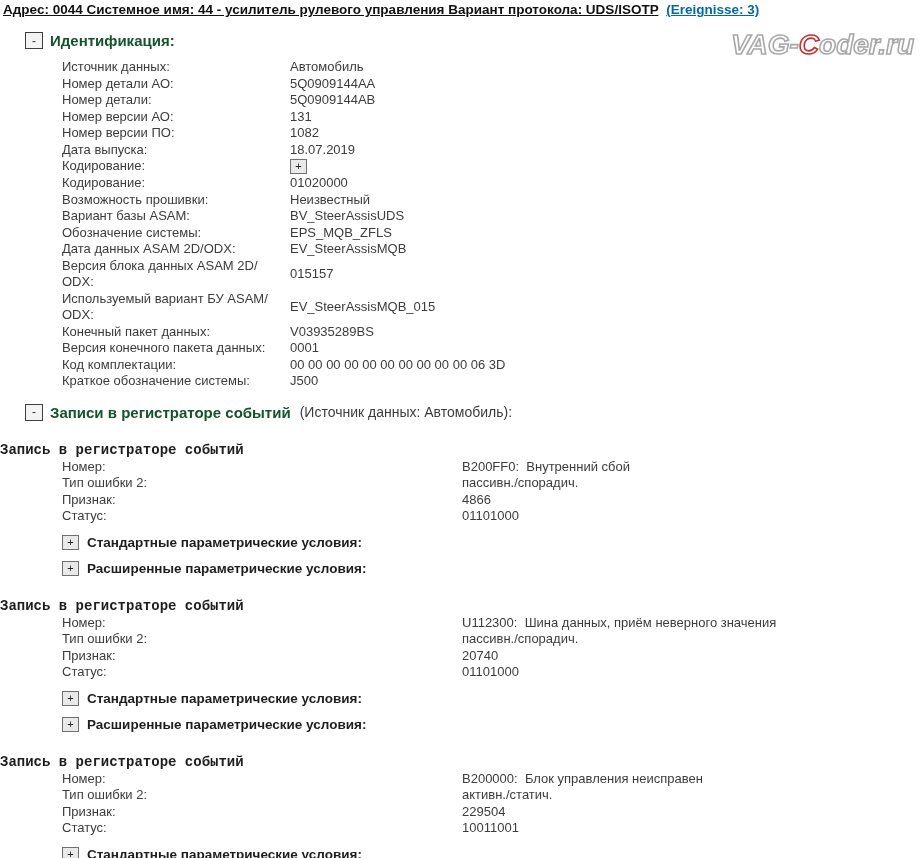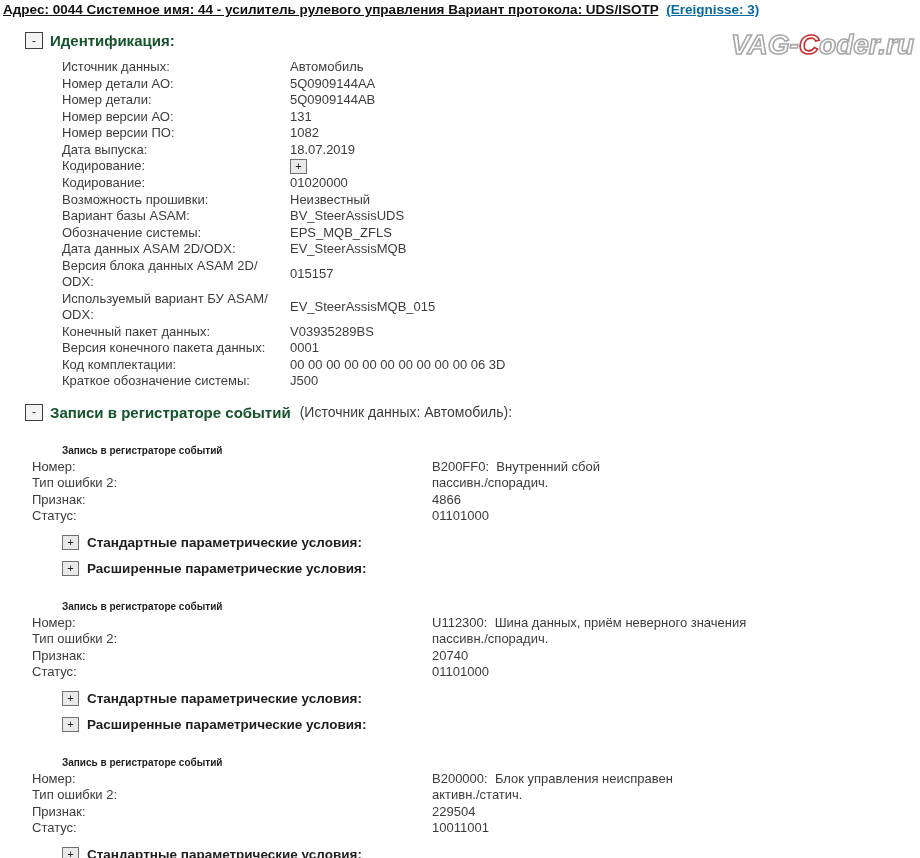--- a/index.html
+++ b/index.html
@@ -38,22 +38,22 @@
   .kv-value{line-height:16.5px;white-space:pre-wrap;}
   .plus-btn{
     width:17px;height:15px;box-sizing:border-box;flex:0 0 auto;
     border:1px solid #707070;background:#e9e9e9;
     display:inline-flex;align-items:center;justify-content:center;
     font-size:11px;line-height:1;color:#222;cursor:pointer;margin:1px 0;
   }
   
   .events-section{margin-top:14px;}
   .record{margin-top:21px;}
-  .record-title{margin-left:62px;font-weight:bold;font-size:10px;color:#1e1e1e;line-height:17px;}
-  .ev-row{display:flex;align-items:center;min-height:16.5px;margin-left:32px;}
+  .record-title{font-weight:bold;font-size:14px;color:#1e1e1e;line-height:17px;font-family:Liberation Mono, monospace;}
+  .ev-row{display:flex;align-items:center;min-height:16.5px;margin-left:62px;}
   .ev-label{width:400px;flex:0 0 auto;line-height:16.5px;}
   .ev-value{line-height:16.5px;white-space:pre-wrap;}
   .expander{display:flex;align-items:center;gap:8px;margin:9px 0 0 62px;}
   .expander-label{font-weight:bold;font-size:13.5px;color:#1e1e1e;}
 </style>
 </head>
 <body>
 
 <div class="doc-header">
   <span class="main">Адрес: 0044 Системное имя: 44 - усилитель рулевого управления Вариант протокола: UDS/ISOTP</span>

